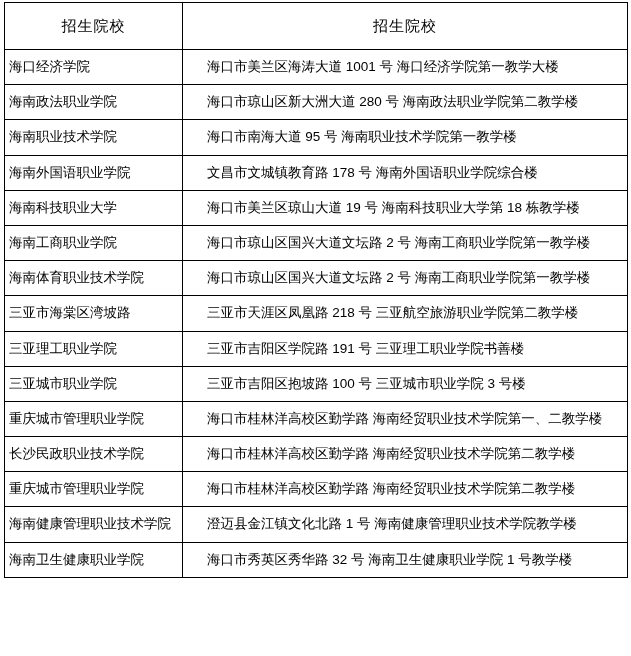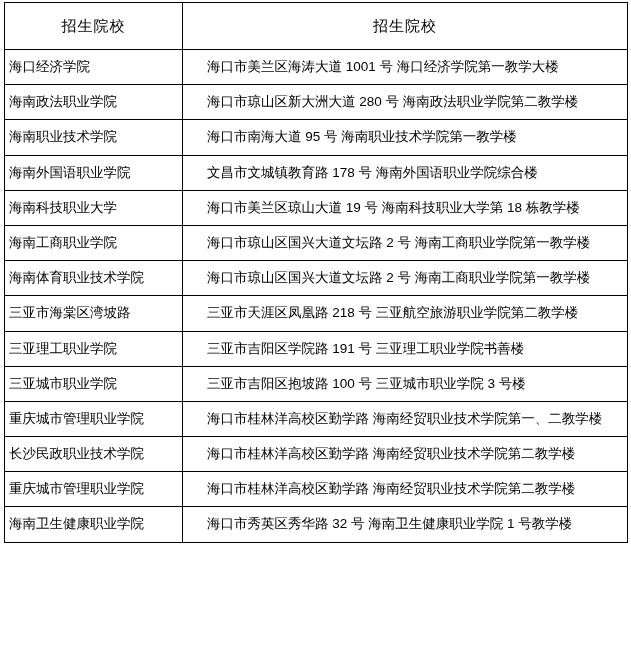--- a/index.html
+++ b/index.html
@@ -120,18 +120,22 @@
         </tr>
         <tr>
           <td class="school">长沙民政职业技术学院</td>
           <td class="venue">海口市桂林洋高校区勤学路  海南经贸职业技术学院第二教学楼</td>
         </tr>
         <tr>
           <td class="school">重庆城市管理职业学院</td>
           <td class="venue">海口市桂林洋高校区勤学路  海南经贸职业技术学院第二教学楼</td>
         </tr>
         <tr>
+          <td class="school">海南健康管理职业技术学院</td>
+          <td class="venue">澄迈县金江镇文化北路 1 号  海南健康管理职业技术学院教学楼</td>
+        </tr>
+        <tr>
           <td class="school">海南卫生健康职业学院</td>
           <td class="venue">海口市秀英区秀华路 32 号  海南卫生健康职业学院 1 号教学楼</td>
         </tr>
       </tbody>
   </table>
 </div>
 
 </body></html>

